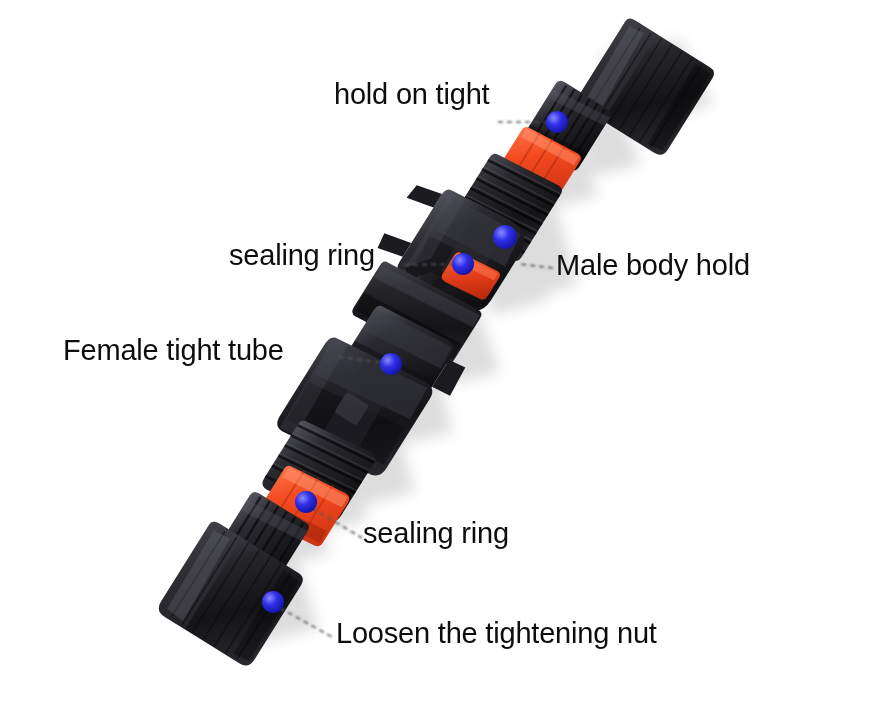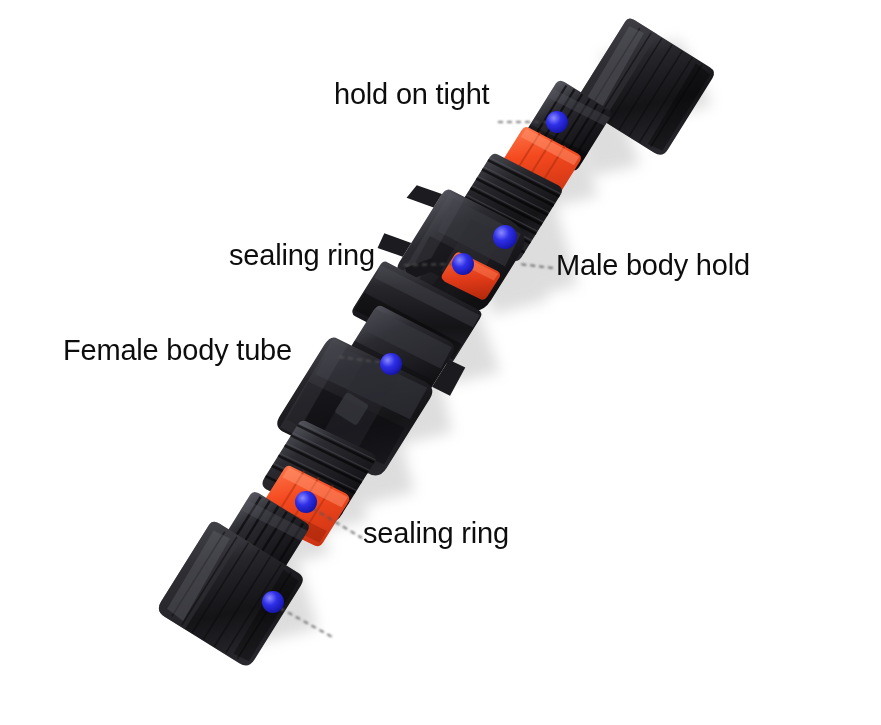--- a/index.html
+++ b/index.html
@@ -285,18 +285,19 @@
       <circle cx="273" cy="602" r="11" fill="url(#gBlue)"></circle>
     </g>
   </svg>
 
   <div class="anno-label label-hold-on-tight">hold on tight</div>
 
   <div class="anno-label label-sealing-top">sealing ring</div>
 
   <div class="anno-label label-male-body">Male body hold</div>
 
-  <div class="anno-label label-female-body">Female body tube</div>
+  <div class="anno-label label-female-body">Female tight tube</div>
 
   <div class="anno-label label-sealing-bottom">sealing ring</div>
 
+  <div class="anno-label label-loosen-nut">Loosen the tightening nut</div>
 
 </div>
 
 </body></html>

